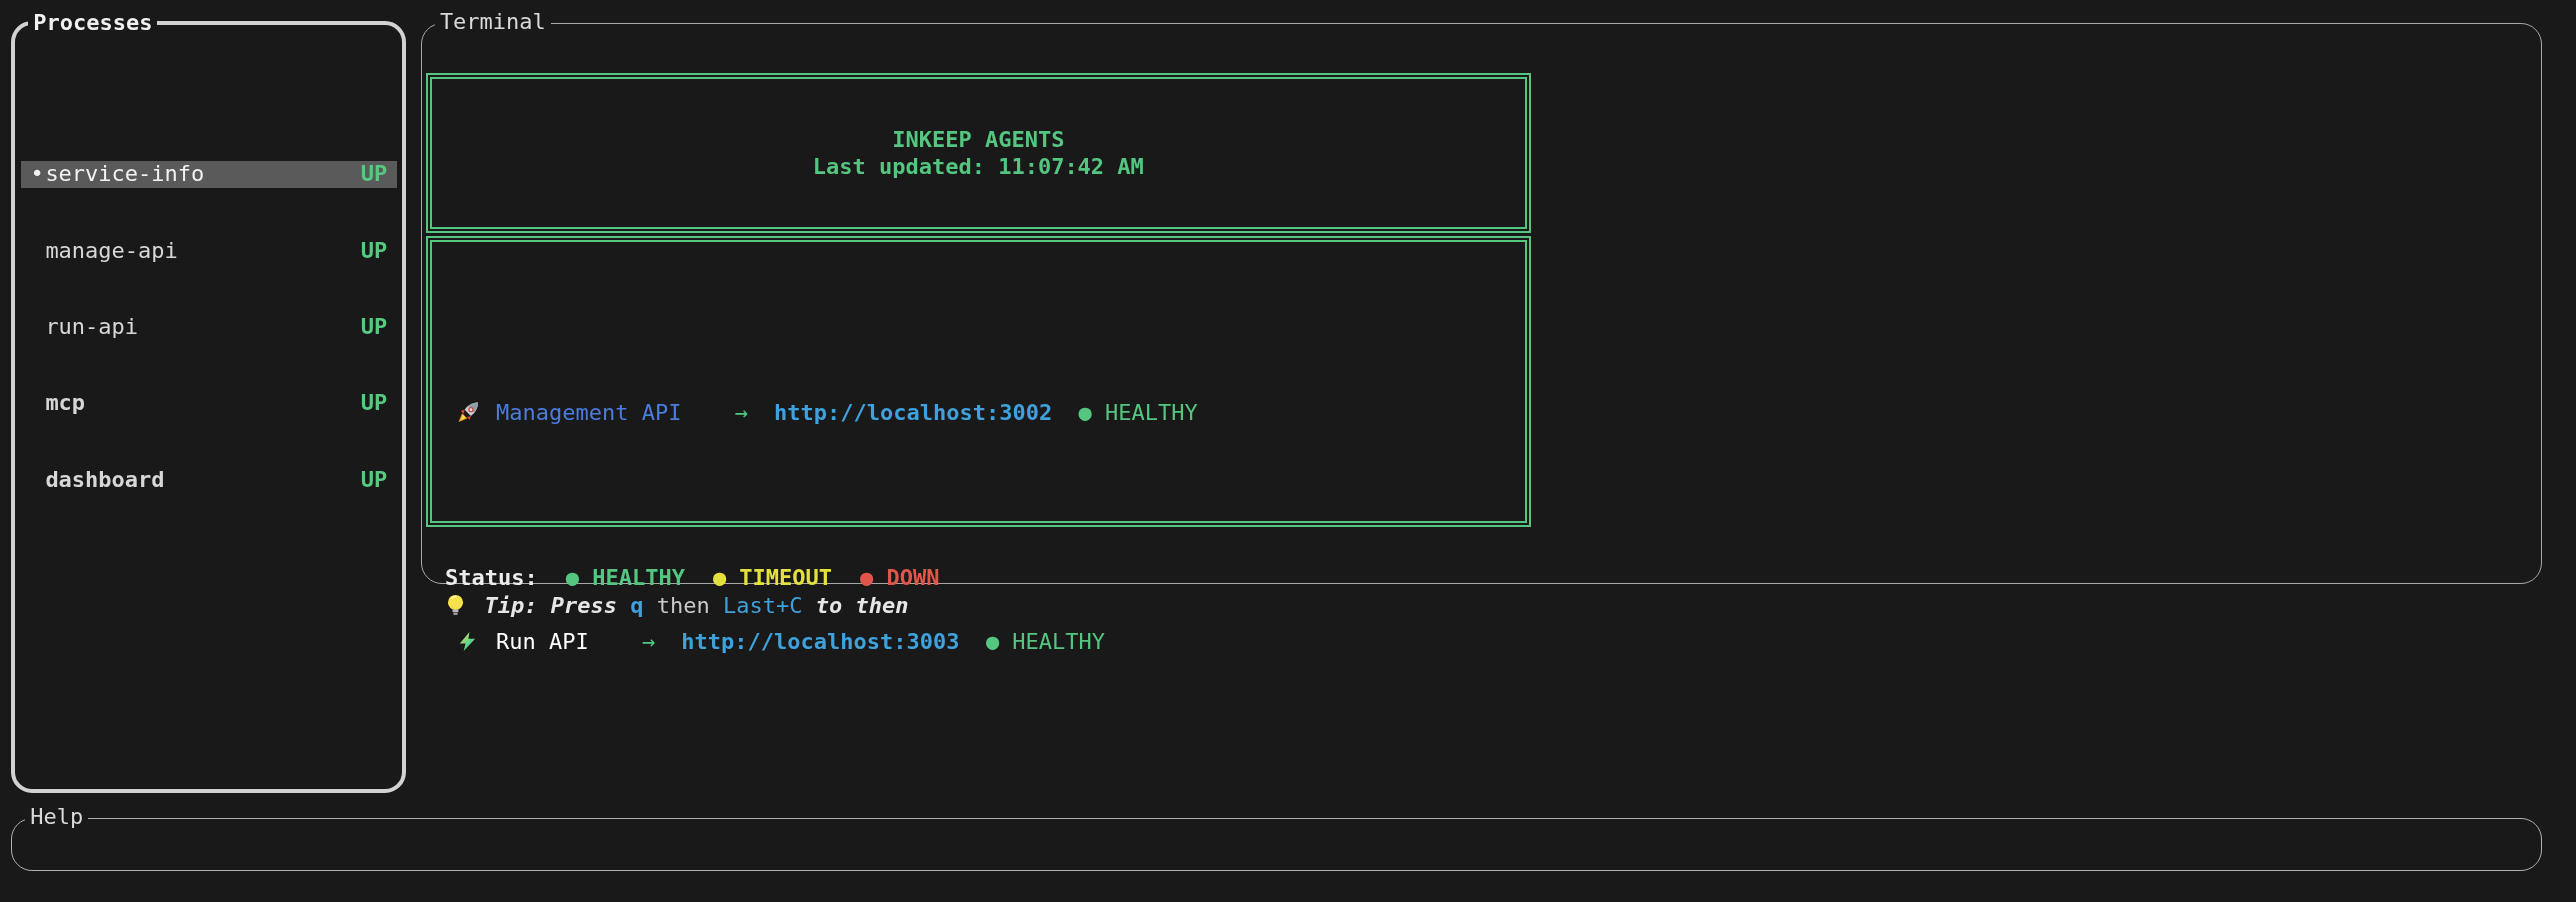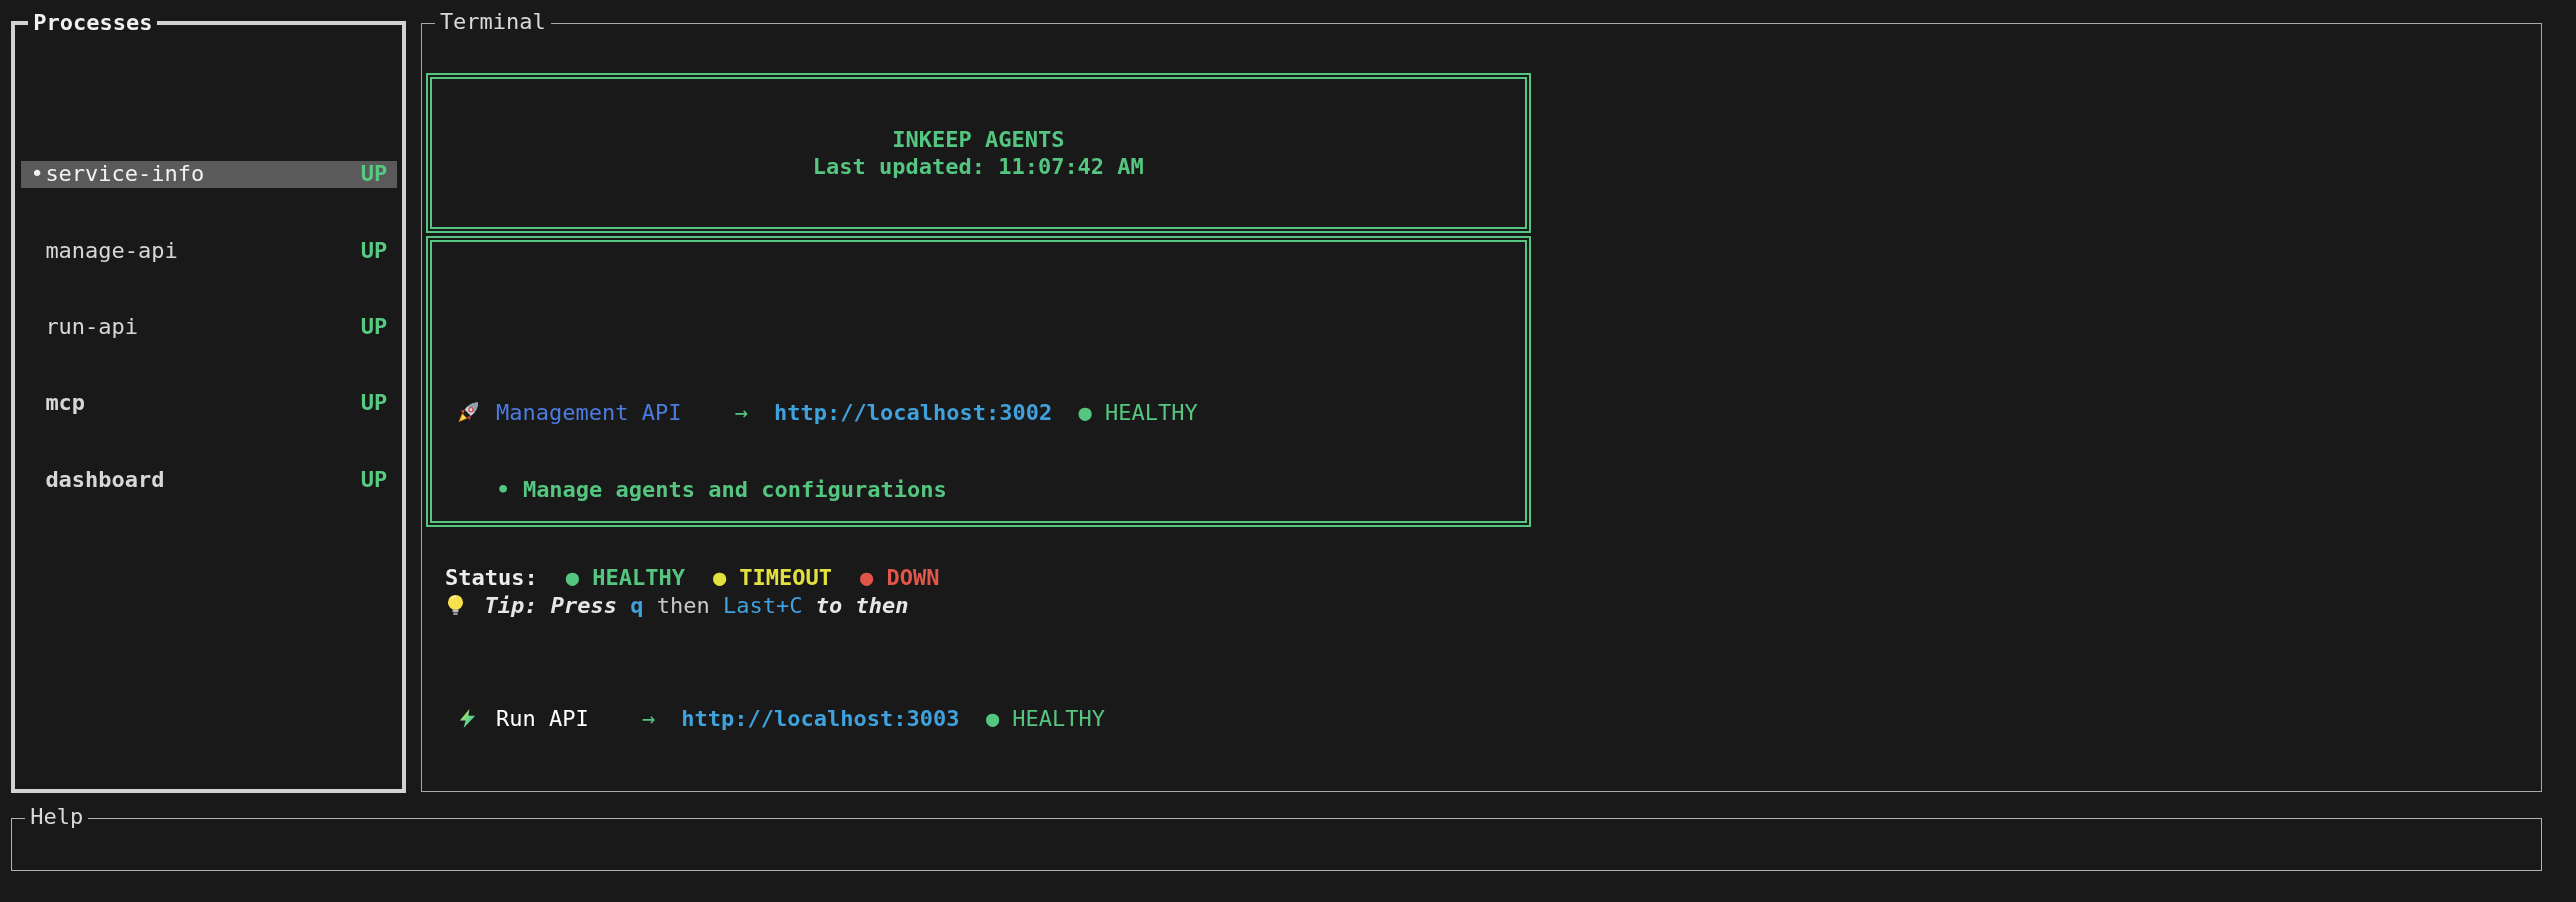--- a/index.html
+++ b/index.html
@@ -6,21 +6,21 @@
   html, body { width: 2576px; height: 903px; }
   body {
     background: #191919;
     font-family: "DejaVu Sans Mono", "Liberation Mono", monospace;
     font-size: 22px;
     color: #d9d9d9;
     position: relative;
     overflow: hidden;
     white-space: pre;
   }
-  .panel { position: absolute; background: #191919; }
+  .panel { position: absolute; background: #191919; border-radius: 21px; }
   .panel-title {
     position: absolute;
     top: -15px;
     left: 13.2px;
     background: #191919;
     padding: 0 4.7px;
     line-height: 26.4px;
     color: #d9d9d9;
   }
   .panel-title.bold { font-weight: bold; color: #f0f0f0; }
@@ -38,21 +38,21 @@
     color: #d7d7d7;
   }
   .prow.selected { background: #5a5a5a; color: #f2f2f2; }
   .prow .bullet { display: inline-block; width: 15px; }
   .prow .pname { flex: 1; }
   .prow.bold .pname { font-weight: bold; }
   .prow .pstatus { color: #57ca82; font-weight: bold; }
 
   
   #terminal-panel {
-    left: 421px; top: 23px; width: 2121px; height: 769px;
+    left: 421px; top: 23px; width: 2121px; height: 561px;
     border: 1.9px solid #a8a8a8;
   }
   #terminal-content { position: absolute; inset: 0; }
 
   .greenbox {
     position: absolute;
     left: 3.8px;
     width: 1105px;
     border: 6.6px double #54c680;
   }
@@ -183,21 +183,20 @@
               <path d="M8.5 9.5 L4.5 10.5 L7.5 13.5 Z" fill="#d8453c"></path>
               <path d="M14.5 15.5 L13.5 19.5 L10.5 16.5 Z" fill="#d8453c"></path>
             </svg>
           </span>
           <span class="svc-name c-blue">Management API</span>
           <span class="svc-arrow">→</span>
           <span class="svc-url">http://localhost:3002</span>
           <span class="svc-dot">●</span>
           <span class="svc-health">HEALTHY</span>
         </div>
-        <div class="svc-line2">• Manage agents and configurations</div>
       </div>
 
       <div class="svc">
         <div class="svc-line1">
           <span class="svc-icon">
             <svg width="23" height="23" viewBox="0 0 24 24">
               <defs>
                 <linearGradient id="boltg" x1="0" y1="0" x2="1" y2="1">
                   <stop offset="0" stop-color="#e8e04a"></stop>
                   <stop offset="0.55" stop-color="#62d58e"></stop>

